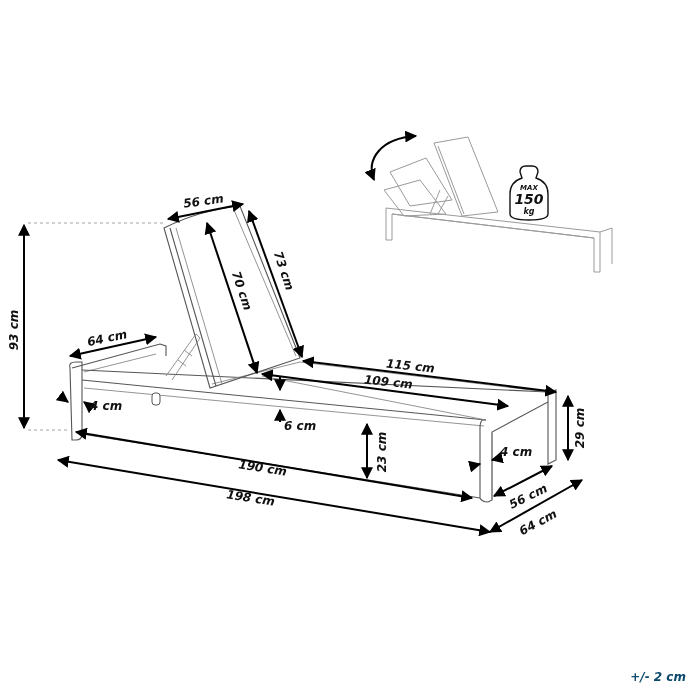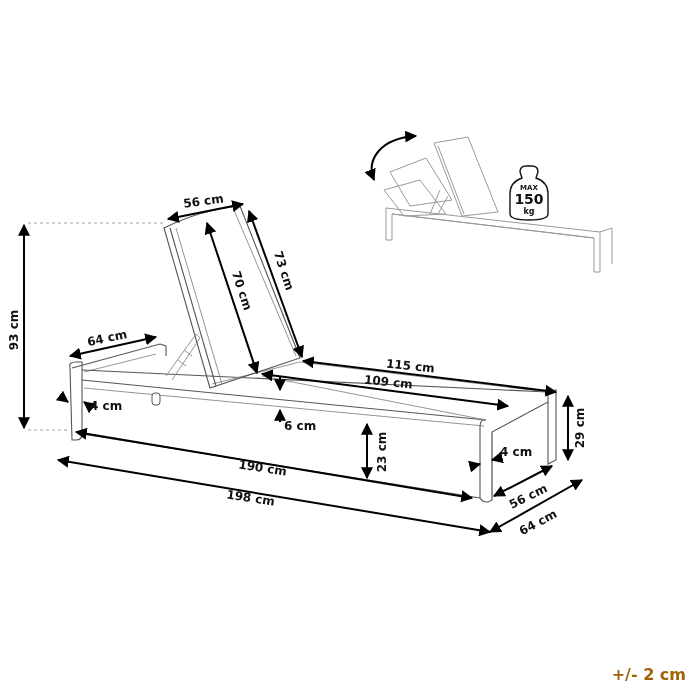--- a/index.html
+++ b/index.html
@@ -1,25 +1,25 @@
 <!DOCTYPE html>
 <html><head>
 <meta charset="utf-8">
 <style>
   html, body { margin: 0; padding: 0; background: #ffffff; }
-  #canvas { position: relative; width: 700px; height: 700px; overflow: hidden; background: #ffffff; }
+  #canvas { position: relative; width: 700px; height: 700px; overflow: hidden; background: #ffffff; font-style: italic; }
   svg { position: absolute; left: 0; top: 0; }
   .lbl { font-family: "DejaVu Sans", sans-serif; font-weight: bold; font-size: 12px; fill: #111; }
   .wt { font-family: "DejaVu Sans", sans-serif; font-weight: bold; fill: #111; }
   .frame { fill: none; stroke: #555; stroke-width: 1.1; }
   .thin { fill: none; stroke: #888; stroke-width: 0.9; }
   .dim { stroke: #000; stroke-width: 2; fill: none; }
   .dash { stroke: #999; stroke-width: 0.9; stroke-dasharray: 3 3; fill: none; }
   .ghost { fill: none; stroke: #9a9a9a; stroke-width: 1; }
-  #tolerance { position: absolute; right: 14px; bottom: 16px; font-family: "DejaVu Sans", sans-serif; font-weight: bold; font-size: 16px; color: #a16207; }
+  #tolerance { position: absolute; right: 14px; bottom: 16px; font-family: "DejaVu Sans", sans-serif; font-weight: bold; font-size: 12px; color: #0c4a6e; }
 </style>
 </head>
 <body>
 
 <div id="canvas">
 <svg width="700" height="700" viewBox="0 0 700 700">
   <defs>
     <marker id="ah" viewBox="0 0 10 10" refX="9" refY="5" markerWidth="6" markerHeight="6" orient="auto-start-reverse">
       <path d="M0,0 L10,5 L0,10 z" fill="#000"></path>
     </marker>

